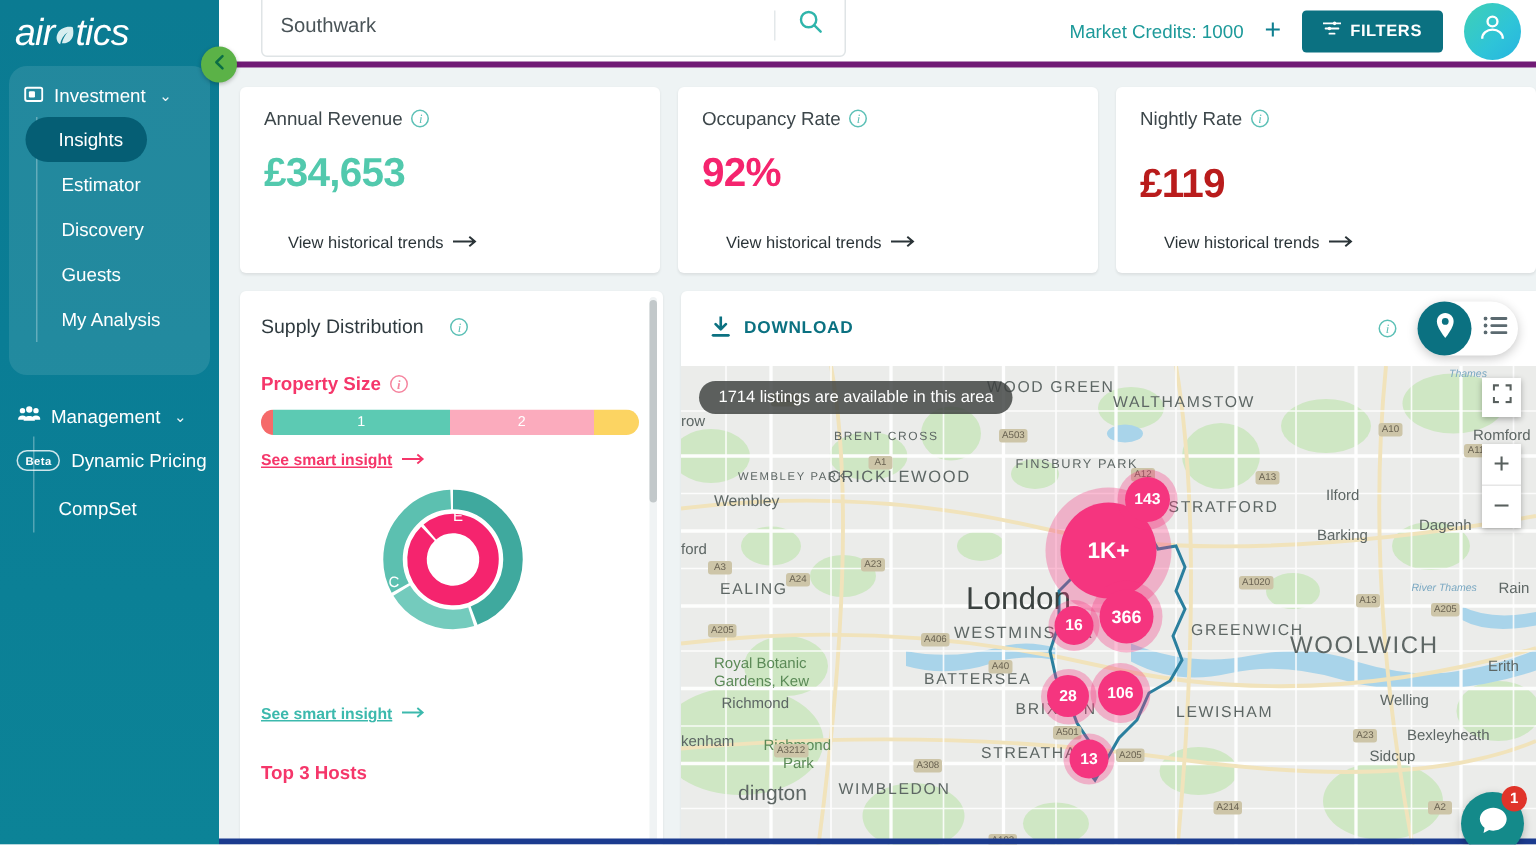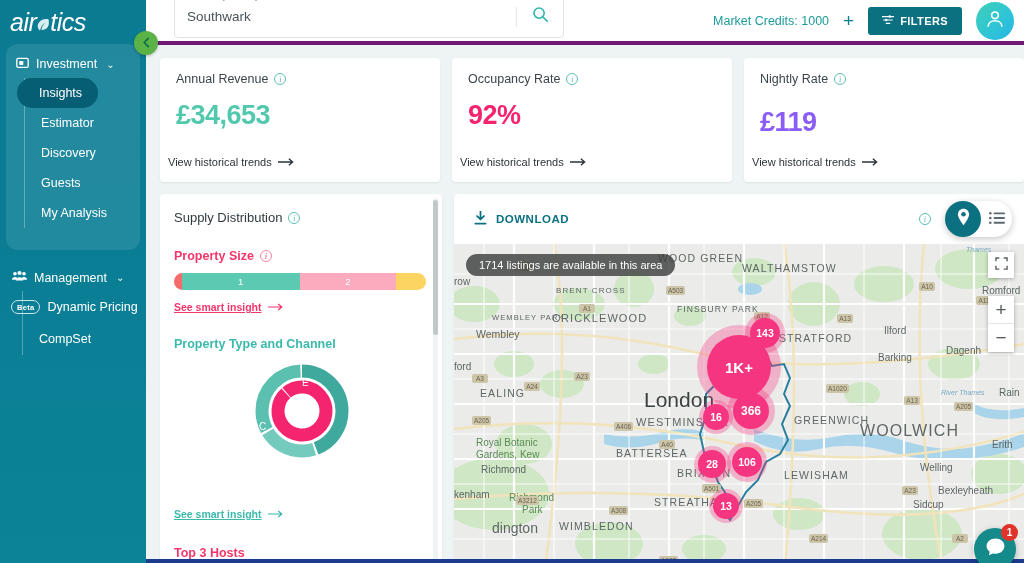--- a/index.html
+++ b/index.html
@@ -100,38 +100,38 @@
   .main { position:absolute; left:146px; top:45px; width:878px; height:518px; background:#eef3f4; }
 
   .kpi-row { display:flex; gap:12px; padding:13px 0 0 14px; }
   .kpi-card {
     width:282px; height:124px; background:#fff; border-radius:4px;
     box-shadow:0 1px 2px rgba(0,0,0,.08); padding:14px 16px 0 16px; position:relative;
   }
   .kpi-title { font-size:12.5px; color:#3c464a; display:flex; align-items:center; gap:6px; }
   .kpi-value { font-size:27px; font-weight:bold; margin-top:14px; letter-spacing:-0.5px; }
   .kpi-link {
-    position:absolute; left:8px; bottom:14px; font-size:11px; color:#2b3438;
+    position:absolute; left:32px; bottom:14px; font-size:11px; color:#2b3438;
     font-weight:500; display:flex; align-items:center; gap:6px; cursor:pointer;
   }
   .info-i {
     width:12px; height:12px; border-radius:50%; border:1px solid #5cc0b6;
     color:#5cc0b6; font-size:8.5px; line-height:10px; text-align:center; font-style:italic;
     font-family:"Liberation Serif", serif; cursor:pointer; flex:none;
   }
 
   .content-row { display:flex; gap:0; padding:12px 0 0 14px; }
 
   
   .left-panel {
     width:282px; height:382px; background:#fff; border-radius:4px;
     box-shadow:0 1px 2px rgba(0,0,0,.08); padding:16px 16px 0 14px;
     position:relative; overflow:hidden;
   }
-  .panel-title { font-size:13px; color:#2f3a3f; display:flex; align-items:center; gap:6px; }
+  .panel-title { font-size:13px; color:#2f3a3f; display:flex; align-items:center; gap:18px; }
   .section-label { font-size:12.5px; font-weight:bold; display:flex; align-items:center; gap:6px; margin-top:24px; }
   .section-label.pink { color:#f5366a; }
   .section-label.teal { color:#3cb9ad; }
   .info-i.pinkish { border-color:#f5859f; color:#f5859f; }
 
   .size-bar { display:flex; height:17px; margin-top:10px; border-radius:9px; overflow:hidden; width:252px; }
   .seg { height:17px; display:flex; align-items:center; justify-content:center; color:#fff; font-size:9.5px; }
 
   .smart-link {
     font-size:10.5px; font-weight:bold; margin-top:11px;
@@ -347,21 +347,21 @@
                 <path d="M0 4h15M11.5 0.6L15.5 4l-4 3.4" fill="none" stroke="#2b3438" stroke-width="1.4"></path>
               </svg>
           </span>
         </div>
       </div>
       <div class="kpi-card">
         <div class="kpi-title">
           <span>Nightly Rate</span>
           <span class="info-i">i</span>
         </div>
-        <div class="kpi-value" id="kpi2" style="color: #8b5cf6; margin-top: 21px;">£119</div>
+        <div class="kpi-value" id="kpi2" style="color: #b91c1c; margin-top: 21px;">£119</div>
         <div class="kpi-link">
           <span>View historical trends</span>
           <span>
             <svg width="17" height="8" viewBox="0 0 18 8">
                 <path d="M0 4h15M11.5 0.6L15.5 4l-4 3.4" fill="none" stroke="#2b3438" stroke-width="1.4"></path>
               </svg>
           </span>
         </div>
       </div>
     </div>
@@ -386,23 +386,20 @@
           </div>
         <div class="smart-link pink">
           <span class="t">See smart insight</span>
           <span>
             <svg width="16" height="8" viewBox="0 0 18 8">
                 <path d="M0 4h15M11.5 0.6L15.5 4l-4 3.4" fill="none" stroke="#f5366a" stroke-width="1.4"></path>
               </svg>
           </span>
         </div>
 
-        <div class="section-label teal">
-          <span>Property Type and Channel</span>
-        </div>
 
         <div class="donut-wrap">
           <div class="donut">
             <svg width="100" height="100" viewBox="0 0 100 100" id="donutsvg">
                 <circle cx="50" cy="50" r="40" fill="none" stroke="#3fa99e" stroke-width="13" stroke-dasharray="111.09733552923255 140.23007675795088" stroke-dashoffset="0" transform="rotate(-90 50 50)"></circle>
                 <circle cx="50" cy="50" r="40" fill="none" stroke="#74cbbd" stroke-width="13" stroke-dasharray="53.29203070318036 198.0353815840031" stroke-dashoffset="-113.09733552923255" transform="rotate(-90 50 50)"></circle>
                 <circle cx="50" cy="50" r="40" fill="none" stroke="#5cc0b0" stroke-width="13" stroke-dasharray="80.93804605477054 170.3893662324129" stroke-dashoffset="-168.3893662324129" transform="rotate(-90 50 50)"></circle>
                 <circle cx="50" cy="50" r="24" fill="none" stroke="#f5246e" stroke-width="13" stroke-dasharray="148.79644737231007 2" stroke-dashoffset="0" transform="rotate(-130 50 50)"></circle>
               </svg>
           </div>

